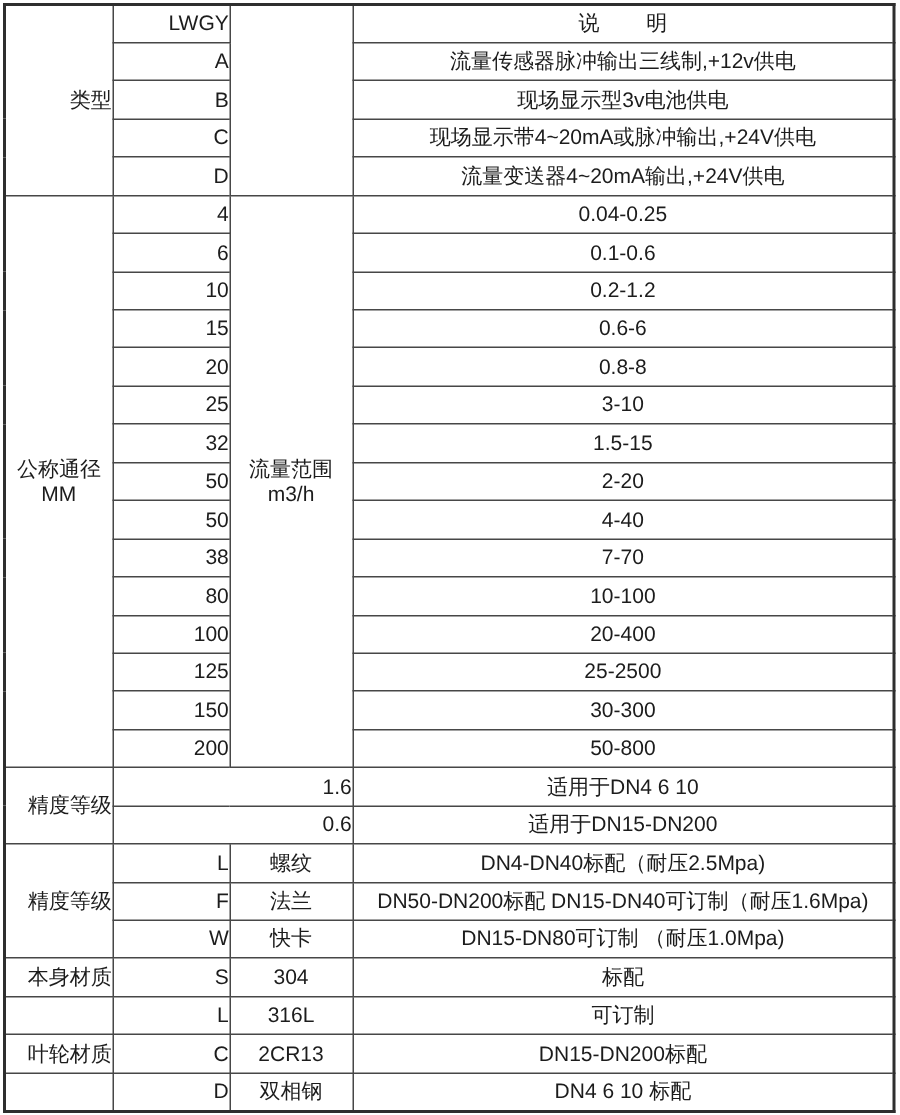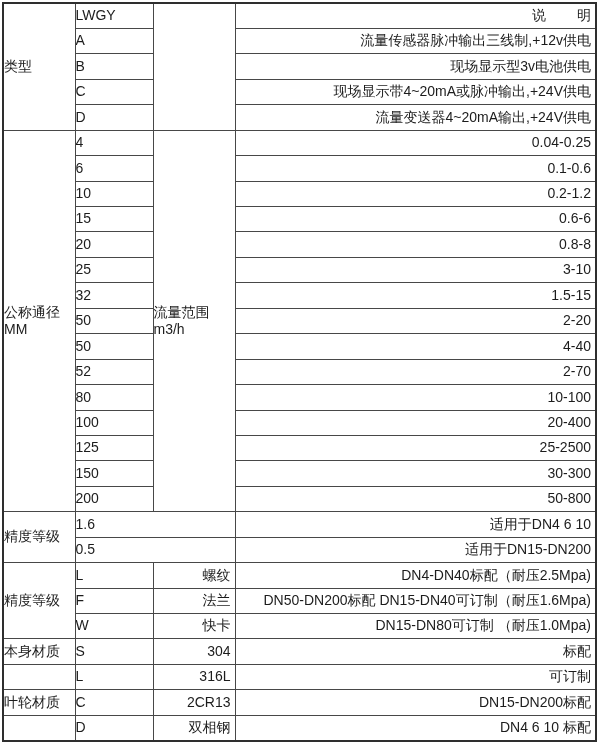--- a/index.html
+++ b/index.html
@@ -26,25 +26,26 @@
     border: 1px solid #474747;
     font-family: "Liberation Sans", "DejaVu Sans", sans-serif;
     font-size: 14px;
     color: #1c1c1c;
     vertical-align: middle;
     overflow: hidden;
     padding: 0;
     line-height: 1.25;
   }
   tr { height: 25.45px; }
-  .center { text-align: left; }
-  .left { text-align: right; padding: 0 4px; }
+  .center { text-align: right; }
+  .left { text-align: center; padding: 0 4px; }
   .pre  { white-space: pre; }
   .wrap2 {
     white-space: pre-line;
+    text-align: center;
     line-height: 17px;
   }
 </style>
 </head>
 <body>
 
 <div class="page">
 <table class="spec">
   <colgroup>
     <col style="width:72px">
@@ -111,22 +112,22 @@
   </tr>
   <tr>
     <td class="center">50</td>
     <td class="left">2-20</td>
   </tr>
   <tr>
     <td class="center">50</td>
     <td class="left">4-40</td>
   </tr>
   <tr>
-    <td class="center">52</td>
-    <td class="left">2-70</td>
+    <td class="center">38</td>
+    <td class="left">7-70</td>
   </tr>
   <tr>
     <td class="center">80</td>
     <td class="left">10-100</td>
   </tr>
   <tr>
     <td class="center">100</td>
     <td class="left">20-400</td>
   </tr>
   <tr>
@@ -141,21 +142,21 @@
     <td class="center">200</td>
     <td class="left">50-800</td>
   </tr>
 
   <tr>
     <td rowspan="2" class="center">精度等级</td>
     <td colspan="2" class="center">1.6</td>
     <td class="left">适用于DN4  6  10</td>
   </tr>
   <tr>
-    <td colspan="2" class="center">0.5</td>
+    <td colspan="2" class="center">0.6</td>
     <td class="left">适用于DN15-DN200</td>
   </tr>
 
   <tr>
     <td rowspan="3" class="center">精度等级</td>
     <td class="center">L</td>
     <td class="left">螺纹</td>
     <td class="left">DN4-DN40标配（耐压2.5Mpa)</td>
   </tr>
   <tr>

